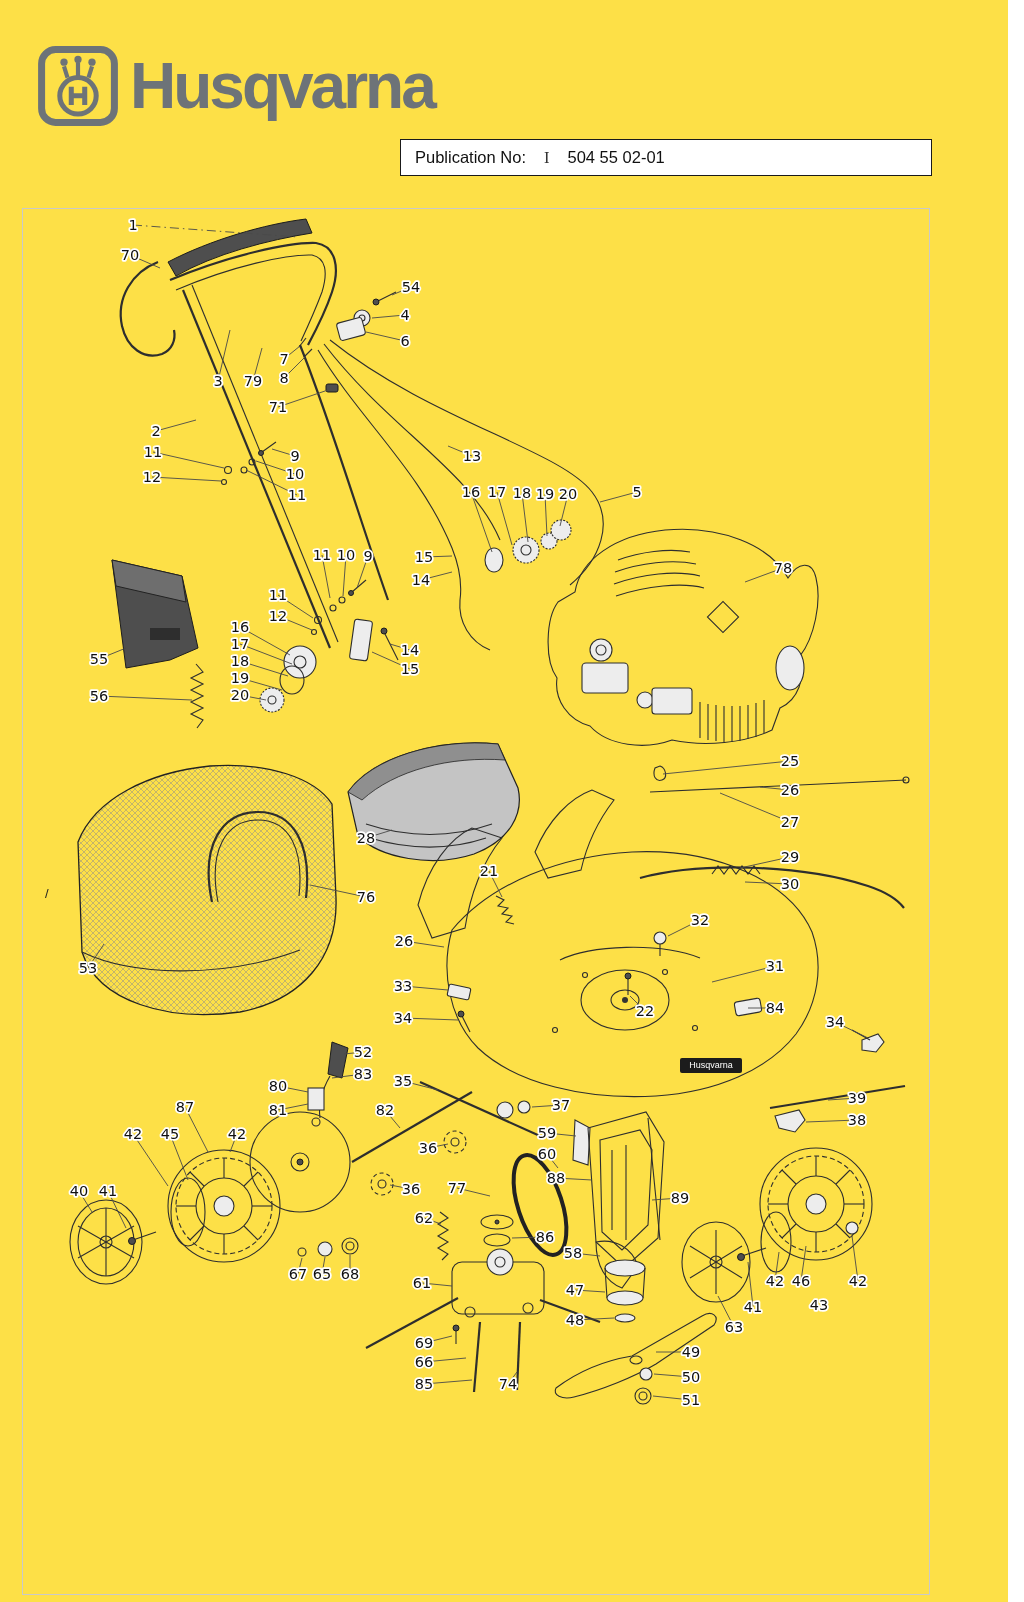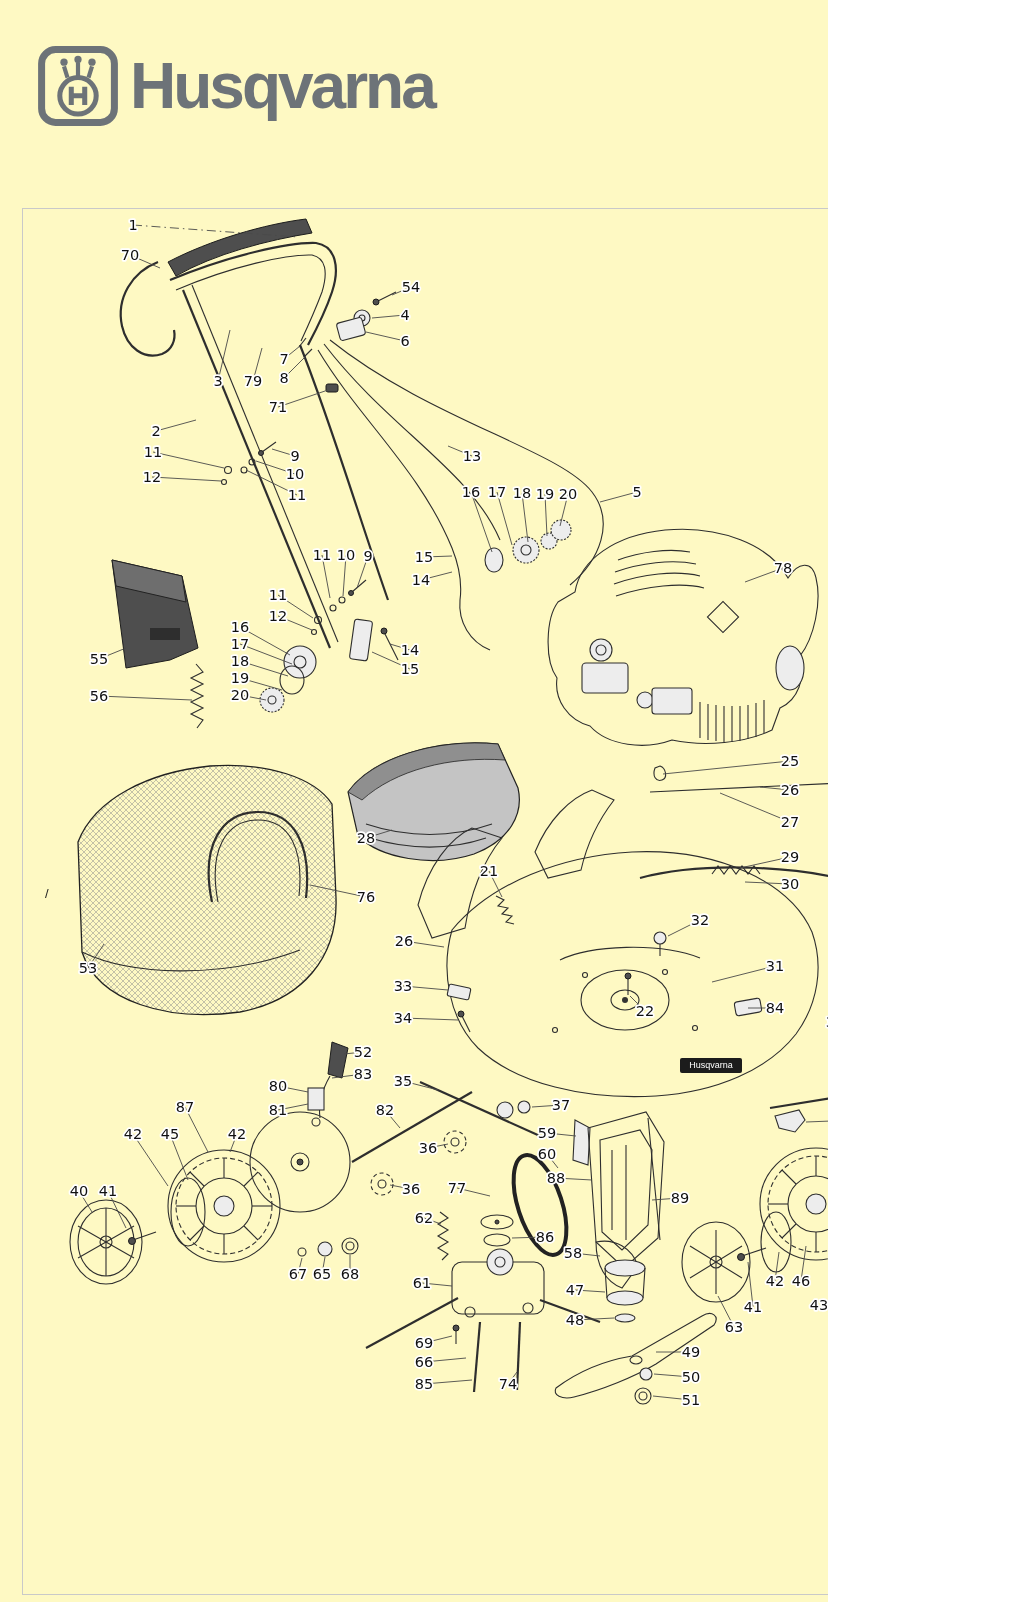--- a/index.html
+++ b/index.html
@@ -1,17 +1,17 @@
 <!DOCTYPE html>
 <html><head>
 <meta charset="utf-8">
 <style>
   *{box-sizing:border-box}
   body{margin:0;background:#fff}
-  .page{position:relative;width:828px;height:1602px;background:#fef9c3;
+  .page{position:relative;width:1008px;height:1602px;background:#fde047;
         font-family:"Liberation Sans",sans-serif;overflow:hidden}
   .brand{position:absolute;left:36px;top:44px;display:flex;align-items:center;gap:10px;color:#6d7378}
   .mark{width:84px;height:84px;flex:0 0 auto}
   .wordmark{font-size:64px;font-weight:bold;letter-spacing:-3px;color:#6d7378;line-height:1}
   .pubbox{position:absolute;left:400px;top:139px;width:532px;height:37px;border:1.6px solid #1a1a1a;
           display:flex;align-items:center;gap:18px;padding:0 14px;font-size:16.5px;color:#111;background:#fff}
   .pubsep{font-family:"Liberation Serif",serif;color:#333}
   #art{position:absolute;left:0;top:0}
   .ln{fill:none;stroke:#2e2e2e;stroke-width:1.1}
   .ln2{stroke-width:2.2}
@@ -33,20 +33,25 @@
       <circle cx="20" cy="13" r="2.6" fill="#6d7378"></circle>
       <circle cx="30" cy="11" r="2.6" fill="#6d7378"></circle>
       <circle cx="40" cy="13" r="2.6" fill="#6d7378"></circle>
       <path d="M20,16 L22.5,24 M30,13.5 L30,24 M40,16 L37.5,24" stroke="#6d7378" stroke-width="3" fill="none"></path>
       <circle cx="30" cy="37" r="13" fill="none" stroke="#6d7378" stroke-width="3.6"></circle>
       <path d="M25.2,30.5 V43.5 M34.8,30.5 V43.5 M25.2,37 H34.8" stroke="#6d7378" stroke-width="3.6" fill="none"></path>
     </svg>
     <span class="wordmark">Husqvarna</span>
   </header>
 
+  <div class="pubbox">
+    <span>Publication No:</span>
+    <span class="pubsep">I</span>
+    <span>504 55 02-01</span>
+  </div>
 
   <svg id="art" width="1024" height="1602" viewBox="0 0 1024 1602">
     <defs>
       <pattern id="xh" width="6" height="6" patternUnits="userSpaceOnUse">
         <path d="M0,6 L6,0 M0,0 L6,6" stroke="#8a8a8a" stroke-width="0.5"></path>
       </pattern>
     </defs>
 
     <rect x="22.5" y="208.5" width="907" height="1386" fill="none" stroke="#c9c9c9"></rect>
 

